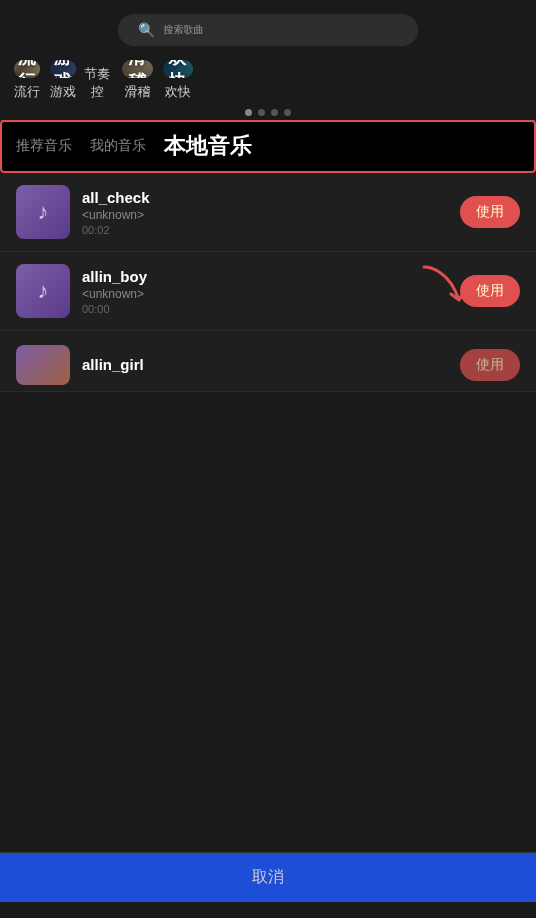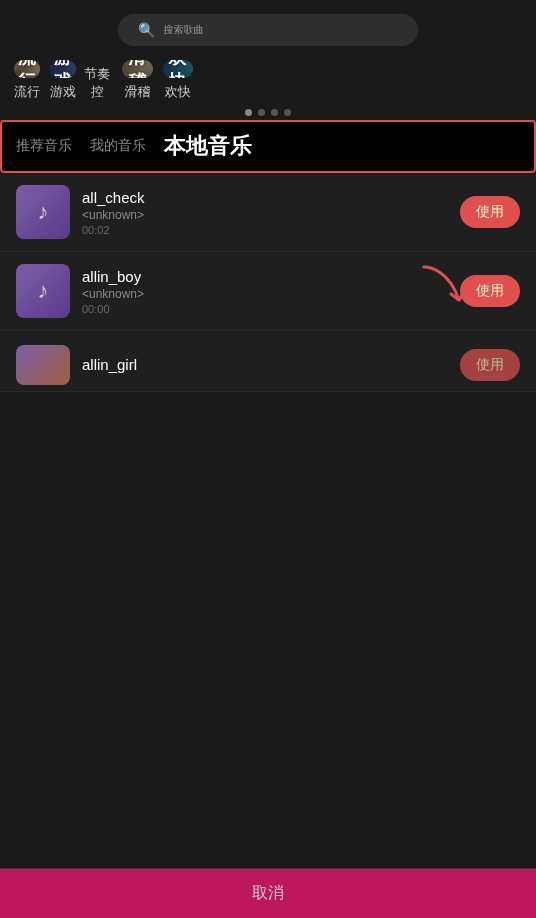--- a/index.html
+++ b/index.html
@@ -206,21 +206,21 @@
     .music-note {
       font-size: 22px;
       color: rgba(255,255,255,0.7);
     }
     .song-info {
       flex: 1;
       min-width: 0;
     }
     .song-title {
       font-size: 15px;
-      font-weight: 400;
+      font-weight: 700;
       color: #fff;
       margin-bottom: 2px;
     }
     .song-artist {
       font-size: 12px;
       color: #888;
       margin-bottom: 2px;
     }
     .song-duration {
       font-size: 11px;
@@ -242,25 +242,25 @@
       height: 40px;
       border-radius: 8px;
       background: linear-gradient(135deg, #7b5ea7, #a06040);
       flex-shrink: 0;
       margin-right: 12px;
     }
 
     
     .cancel-bar {
       position: absolute;
-      bottom: 0;
+      bottom: 16px;
       left: 0;
       right: 0;
       height: 50px;
-      background: #be185d;
+      background: #1d4ed8;
       display: flex;
       align-items: center;
       justify-content: center;
       border-top: 1px solid #333;
     }
     .cancel-text {
       font-size: 16px;
       color: #ccc;
     }
   </style>

